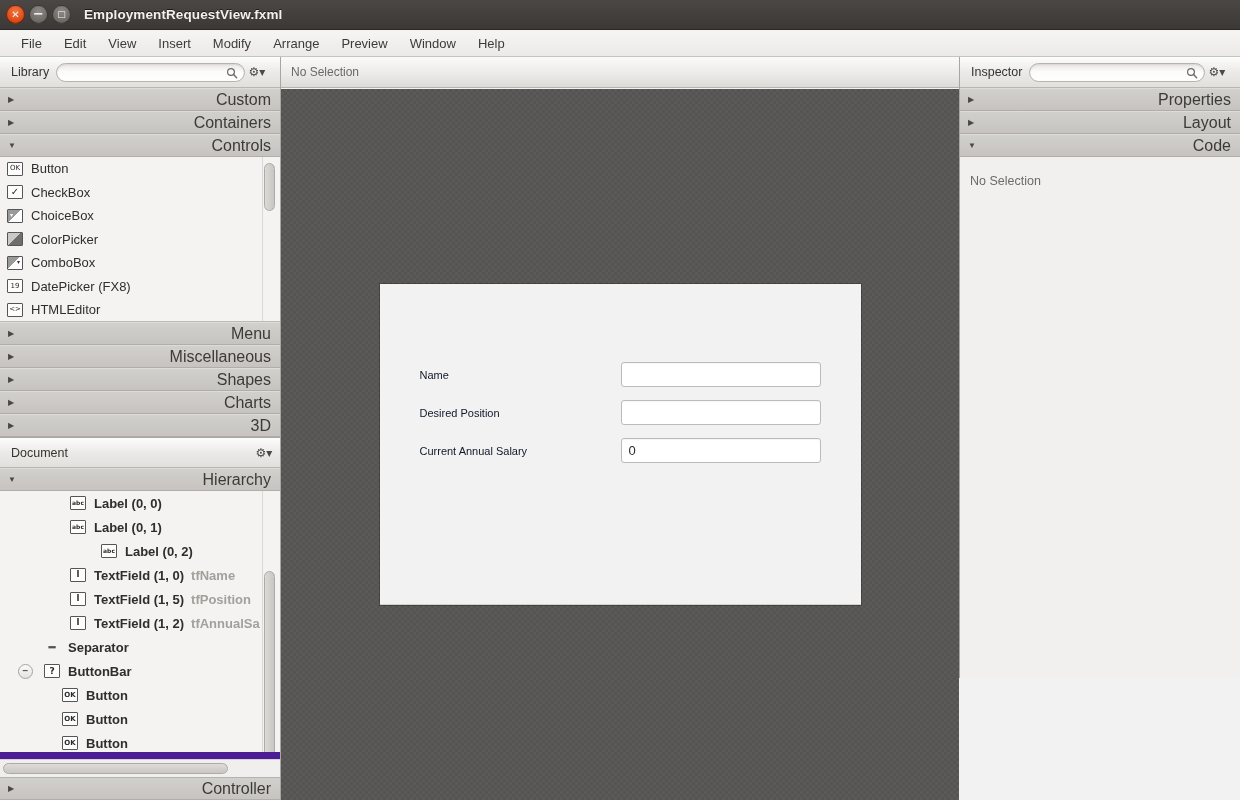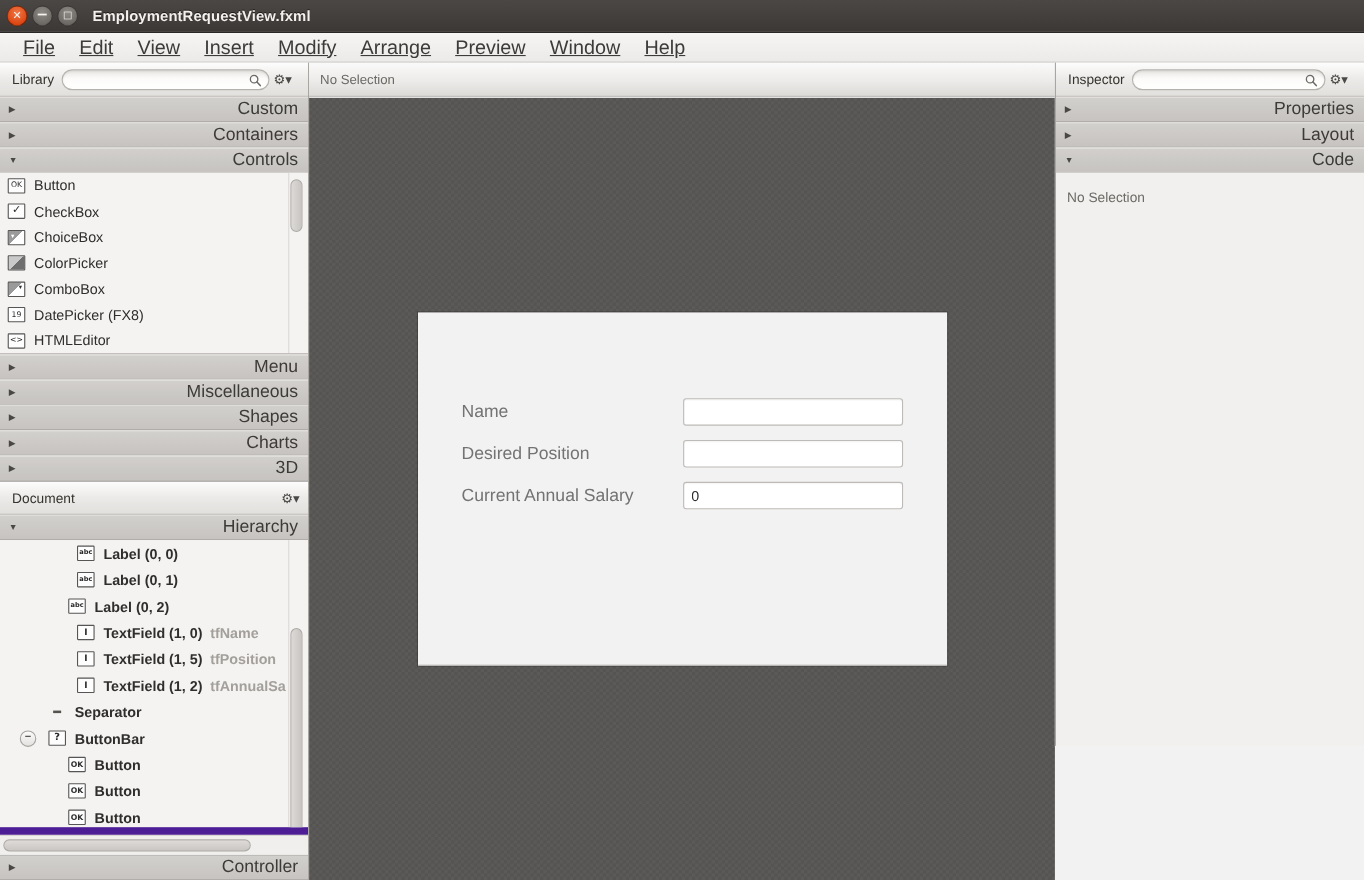--- a/index.html
+++ b/index.html
@@ -35,23 +35,22 @@
   }
 
   
   .menubar {
     position: absolute; left: 0; top: 30px; width: 1240px; height: 27px;
     background: linear-gradient(to bottom, #f6f5f4 0%, #ebeae8 100%);
     border-bottom: 1px solid #c6c3c0;
     display: flex; align-items: center; padding-left: 10px;
   }
   .menuitem {
-    font-size: 18px; color: #3c3b39; padding: 3px 11px; cursor: default;
+    font-size: 13px; color: #3c3b39; padding: 3px 11px; cursor: default;
     border-radius: 2px;
-    text-decoration: underline;
   }
 
   
   .panelhead {
     height: 31px;
     background: linear-gradient(to bottom, #fdfdfd 0%, #eceae8 50%, #e2e0dd 100%);
     border-bottom: 1px solid #b9b6b2;
     display: flex; align-items: center; padding: 0 6px;
   }
   .panelhead .ptitle { font-size: 12.5px; color: #35342f; padding-left: 5px; }
@@ -171,21 +170,21 @@
     width: 481px; height: 321px; background: #f3f2f2;
     display: flex; flex-direction: column;
     box-shadow: 0 0 0 1px rgba(0,0,0,.22);
   }
   .formbody { flex: 1; position: relative; }
   .formgrid {
     position: absolute; left: 40px; top: 78px;
     display: grid; grid-template-columns: 201px 200px;
     row-gap: 13px; align-items: center;
   }
-  .flabel { font-size: 16px; color: #737373; }
+  .flabel { font-size: 11px; color: #0f172a; }
   .finput {
     height: 25px; background: #ffffff; border: 1px solid #bdbab7;
     border-radius: 3px; font-size: 13px; color: #2d2c2a;
     padding: 0 7px; outline: none;
     font-family: "Liberation Sans", sans-serif;
     box-shadow: inset 0 1px 1px rgba(0,0,0,.045);
   }
   .formsep { height: 1px; background: #d3d1ce; }
   .formfoot {
     height: 65px; display: flex; align-items: center;
@@ -361,21 +360,21 @@
               <span style="font-size:6px">abc</span>
             </span>
           <span class="nm">Label (0, 0)</span>
         </div>
         <div class="hieritem" style="padding-left:70px">
           <span class="icon16">
               <span style="font-size:6px">abc</span>
             </span>
           <span class="nm">Label (0, 1)</span>
         </div>
-        <div class="hieritem" style="padding-left:62px">
+        <div class="hieritem" style="padding-left:101px">
           <span class="icon16">
               <span style="font-size:6px">abc</span>
             </span>
           <span class="nm">Label (0, 2)</span>
         </div>
         <div class="hieritem" style="padding-left:70px">
           <span class="icon16">
               <span style="font-size:8px">I</span>
             </span>
           <span class="nm">TextField (1, 0)</span>

